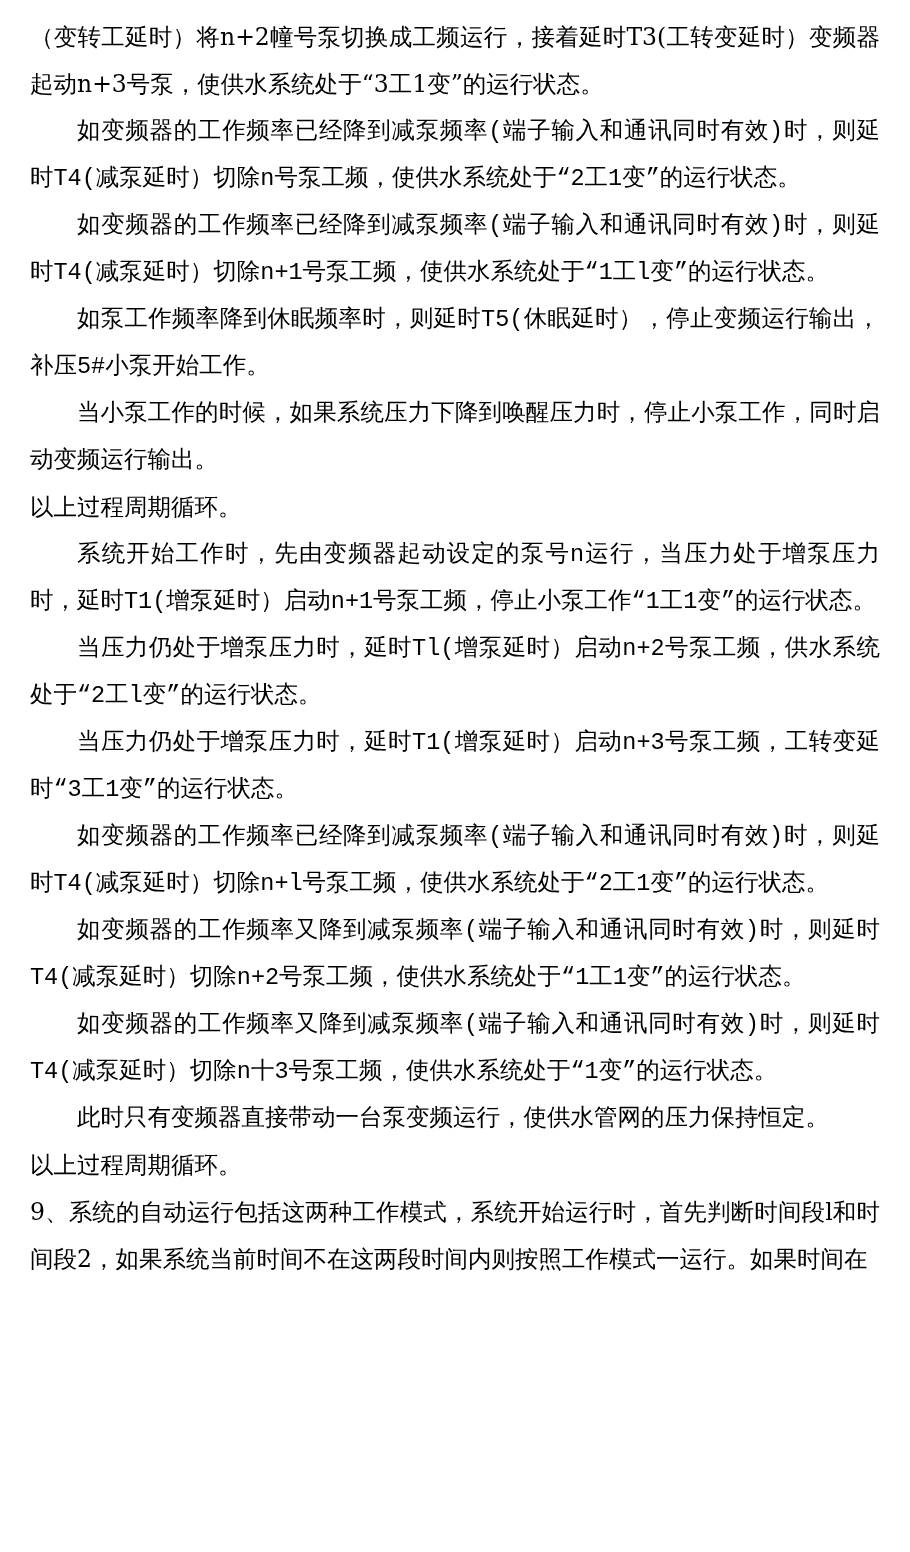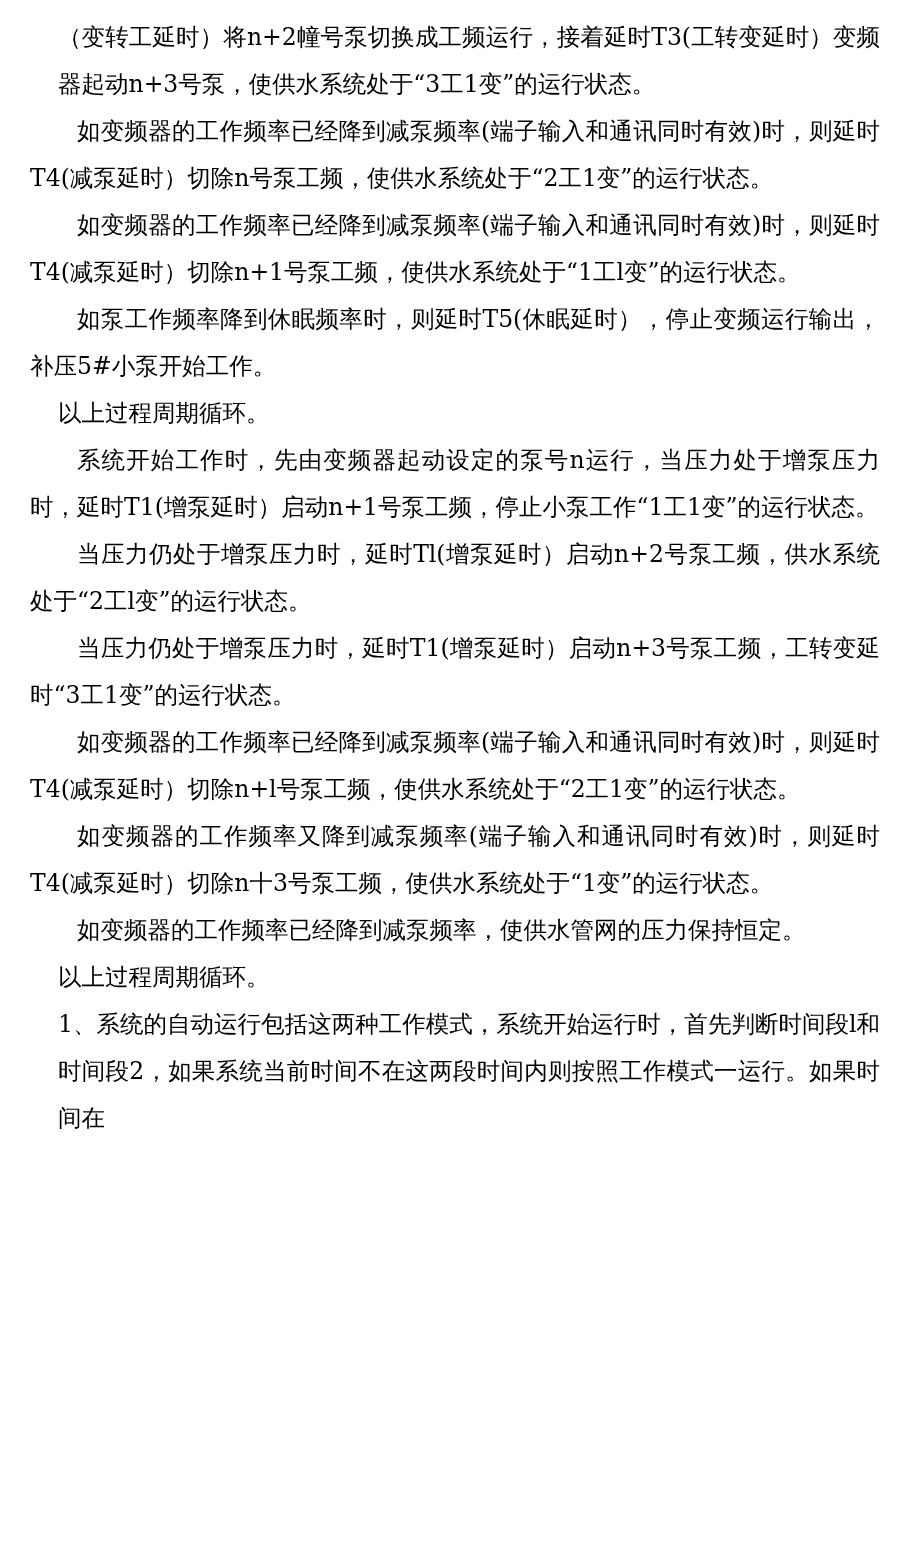--- a/index.html
+++ b/index.html
@@ -25,36 +25,38 @@
     font-size: 23.5px;
     line-height: 47px;
     text-align: justify;
     text-justify: inter-character;
     letter-spacing: 0px;
     margin: 0;
     white-space: normal;
   }
   .indent {
     text-indent: 47px;
+    font-family: Liberation Mono, monospace;
   }
   .noindent {
     text-indent: 0;
-    margin-left: 28px;
   }
 </style>
 </head>
 <body>
 
 <div class="page">
   <p class="para noindent">（变转工延时）将n+2幢号泵切换成工频运行，接着延时T3(工转变延时）变频器起动n+3号泵，使供水系统处于“3工1变”的运行状态。</p>
   <p class="para indent">如变频器的工作频率已经降到减泵频率(端子输入和通讯同时有效)时，则延时T4(减泵延时）切除n号泵工频，使供水系统处于“2工1变”的运行状态。</p>
   <p class="para indent">如变频器的工作频率已经降到减泵频率(端子输入和通讯同时有效)时，则延时T4(减泵延时）切除n+1号泵工频，使供水系统处于“1工l变”的运行状态。</p>
   <p class="para indent">如泵工作频率降到休眠频率时，则延时T5(休眠延时），停止变频运行输出，补压5#小泵开始工作。</p>
+  <p class="para indent">当小泵工作的时候，如果系统压力下降到唤醒压力时，停止小泵工作，同时启动变频运行输出。</p>
   <p class="para noindent">以上过程周期循环。</p>
   <p class="para indent">系统开始工作时，先由变频器起动设定的泵号n运行，当压力处于增泵压力时，延时T1(增泵延时）启动n+1号泵工频，停止小泵工作“1工1变”的运行状态。</p>
   <p class="para indent">当压力仍处于增泵压力时，延时Tl(增泵延时）启动n+2号泵工频，供水系统处于“2工l变”的运行状态。</p>
   <p class="para indent">当压力仍处于增泵压力时，延时T1(增泵延时）启动n+3号泵工频，工转变延时“3工1变”的运行状态。</p>
   <p class="para indent">如变频器的工作频率已经降到减泵频率(端子输入和通讯同时有效)时，则延时T4(减泵延时）切除n+l号泵工频，使供水系统处于“2工1变”的运行状态。</p>
+  <p class="para indent">如变频器的工作频率又降到减泵频率(端子输入和通讯同时有效)时，则延时T4(减泵延时）切除n+2号泵工频，使供水系统处于“1工1变”的运行状态。</p>
   <p class="para indent">如变频器的工作频率又降到减泵频率(端子输入和通讯同时有效)时，则延时T4(减泵延时）切除n十3号泵工频，使供水系统处于“1变”的运行状态。</p>
-  <p class="para indent">如变频器的工作频率已经降到减泵频率，使供水管网的压力保持恒定。</p>
+  <p class="para indent">此时只有变频器直接带动一台泵变频运行，使供水管网的压力保持恒定。</p>
   <p class="para noindent">以上过程周期循环。</p>
-  <p class="para noindent">1、系统的自动运行包括这两种工作模式，系统开始运行时，首先判断时间段l和时间段2，如果系统当前时间不在这两段时间内则按照工作模式一运行。如果时间在</p>
+  <p class="para noindent">9、系统的自动运行包括这两种工作模式，系统开始运行时，首先判断时间段l和时间段2，如果系统当前时间不在这两段时间内则按照工作模式一运行。如果时间在</p>
 </div>
 
 </body></html>

